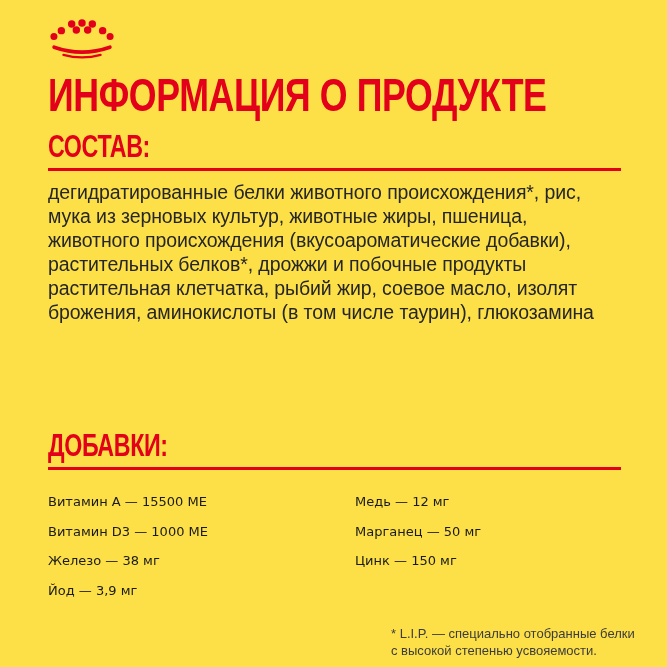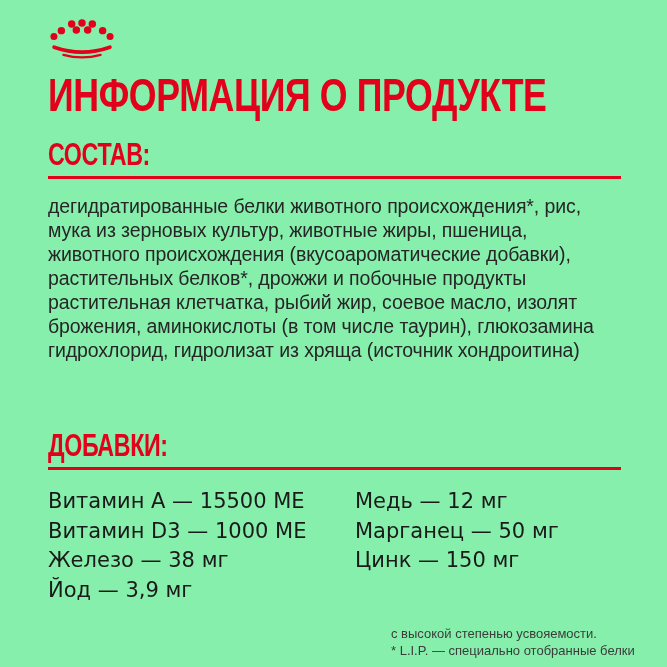--- a/index.html
+++ b/index.html
@@ -4,21 +4,21 @@
 <style>
   html, body {
     margin: 0;
     padding: 0;
     background: #ffffff;
   }
   .page {
     position: relative;
     width: 667px;
     height: 667px;
-    background: #86efac;
+    background: #fde047;
     overflow: hidden;
     font-family: "Liberation Sans", sans-serif;
   }
   .crown-logo {
     position: absolute;
     left: 50px;
     top: 18px;
     width: 64px;
     height: 49px;
   }
@@ -34,59 +34,59 @@
     letter-spacing: -0.5px;
     transform: scaleX(0.76);
     transform-origin: left top;
     white-space: nowrap;
   }
   .section {
     position: absolute;
     left: 48px;
     width: 573px;
   }
-  .section-composition { top: 140px; }
+  .section-composition { top: 132px; }
   .section-additives   { top: 402px; margin-top: 29px; }
   .section-heading {
     font-family: "Liberation Sans", sans-serif;
     font-weight: bold;
     font-size: 31px;
     line-height: 30px;
     color: #E2001A;
     letter-spacing: -0.5px;
     transform: scaleX(0.75);
     transform-origin: left top;
     white-space: nowrap;
   }
   .red-rule {
     margin-top: 6px;
     width: 573px;
     height: 3px;
     background: #E2001A;
   }
   .composition-text {
-    margin-top: 15px;
+    margin-top: 9px;
     color: #262626;
   }
   .composition-text > div {
     font-size: 19.5px;
     line-height: 24px;
     white-space: nowrap;
     letter-spacing: -0.1px;
   }
   .additives-columns {
     display: flex;
     margin-top: 17px;
     font-family: "DejaVu Sans", sans-serif;
     color: #1a1a1a;
   }
   .additives-col-left  { width: 307px; flex: 0 0 307px; }
   .additives-col-right { flex: 1; }
   .additives-columns div > div {
-    font-size: 21px;
+    font-size: 13px;
     line-height: 29.5px;
     white-space: nowrap;
   }
   .footnote {
     position: absolute;
     left: 391px;
     top: 626px;
     width: 256px;
     color: #3c3c3b;
   }
@@ -122,21 +122,20 @@
   <div class="section section-composition">
     <div class="section-heading">СОСТАВ:</div>
     <div class="red-rule"></div>
     <div class="composition-text">
         <div>дегидратированные белки животного происхождения*, рис,</div>
         <div>мука из зерновых культур, животные жиры, пшеница,</div>
         <div>животного происхождения (вкусоароматические добавки),</div>
         <div>растительных белков*, дрожжи и побочные продукты</div>
         <div>растительная клетчатка, рыбий жир, соевое масло, изолят</div>
         <div>брожения, аминокислоты (в том числе таурин), глюкозамина</div>
-        <div>гидрохлорид, гидролизат из хряща (источник хондроитина)</div>
       </div>
   </div>
 
   <div class="section section-additives">
     <div class="section-heading">ДОБАВКИ:</div>
     <div class="red-rule"></div>
     <div class="additives-columns">
       <div class="additives-col-left">
           <div>Витамин A — 15500 МЕ</div>
           <div>Витамин D3 — 1000 МЕ</div>
@@ -145,17 +144,17 @@
         </div>
       <div class="additives-col-right">
           <div>Медь — 12 мг</div>
           <div>Марганец — 50 мг</div>
           <div>Цинк — 150 мг</div>
         </div>
     </div>
   </div>
 
   <div class="footnote">
+      <div>* L.I.P. — специально отобранные белки</div>
       <div>с высокой степенью усвояемости.</div>
-      <div>* L.I.P. — специально отобранные белки</div>
     </div>
 
 </div>
 
 </body></html>

